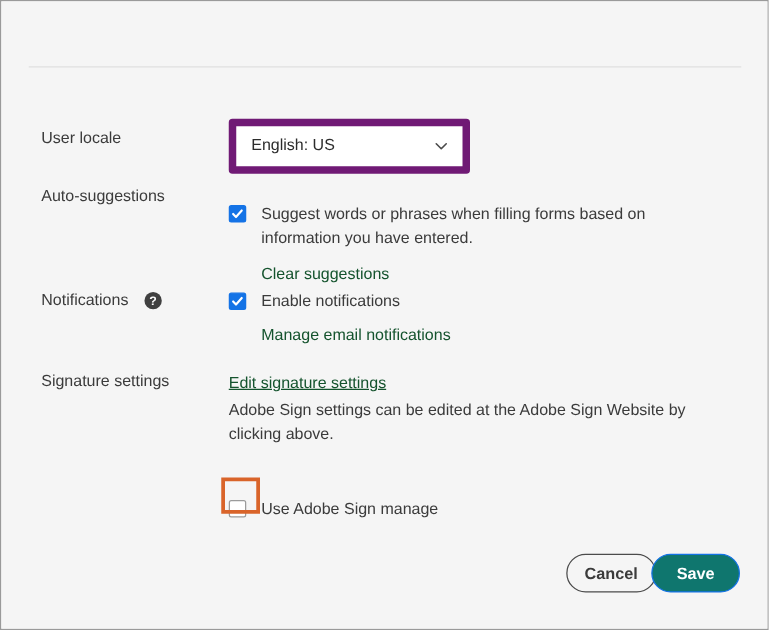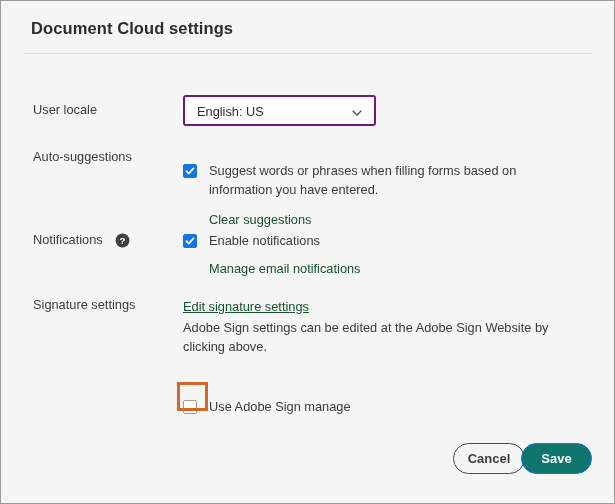--- a/index.html
+++ b/index.html
@@ -66,23 +66,23 @@
   }
   .row-field {
     position: absolute;
     left: 182px;
   }
 
   
   .select-wrap {
     position: relative;
     width: 193px;
-    height: 31px;
+    height: 44px;
     background: #ffffff;
-    border: 2px solid #701a75;
+    border: 6px solid #701a75;
     border-radius: 3px;
     box-sizing: border-box;
   }
   .select-value {
     position: absolute;
     left: 12px;
     top: 7px;
     font-size: 12.8px;
     color: #2c2c2c;
     white-space: nowrap;
@@ -204,21 +204,20 @@
     border: 1.5px solid #1473e6;
     color: #ffffff;
   }
 </style>
 </head>
 <body>
 
 <div class="screen">
   <div class="dialog">
 
-    <div class="dialog-title">Document Cloud settings</div>
     <div class="title-divider"></div>
 
     <div class="form">
 
       <div class="row" style="top:34px;">
         <div class="row-label" style="top:7px;">User locale</div>
         <div class="row-field" style="top:0;">
           <div class="select-wrap">
             <span class="select-value">English: US</span>
             <span class="chevron-down">

